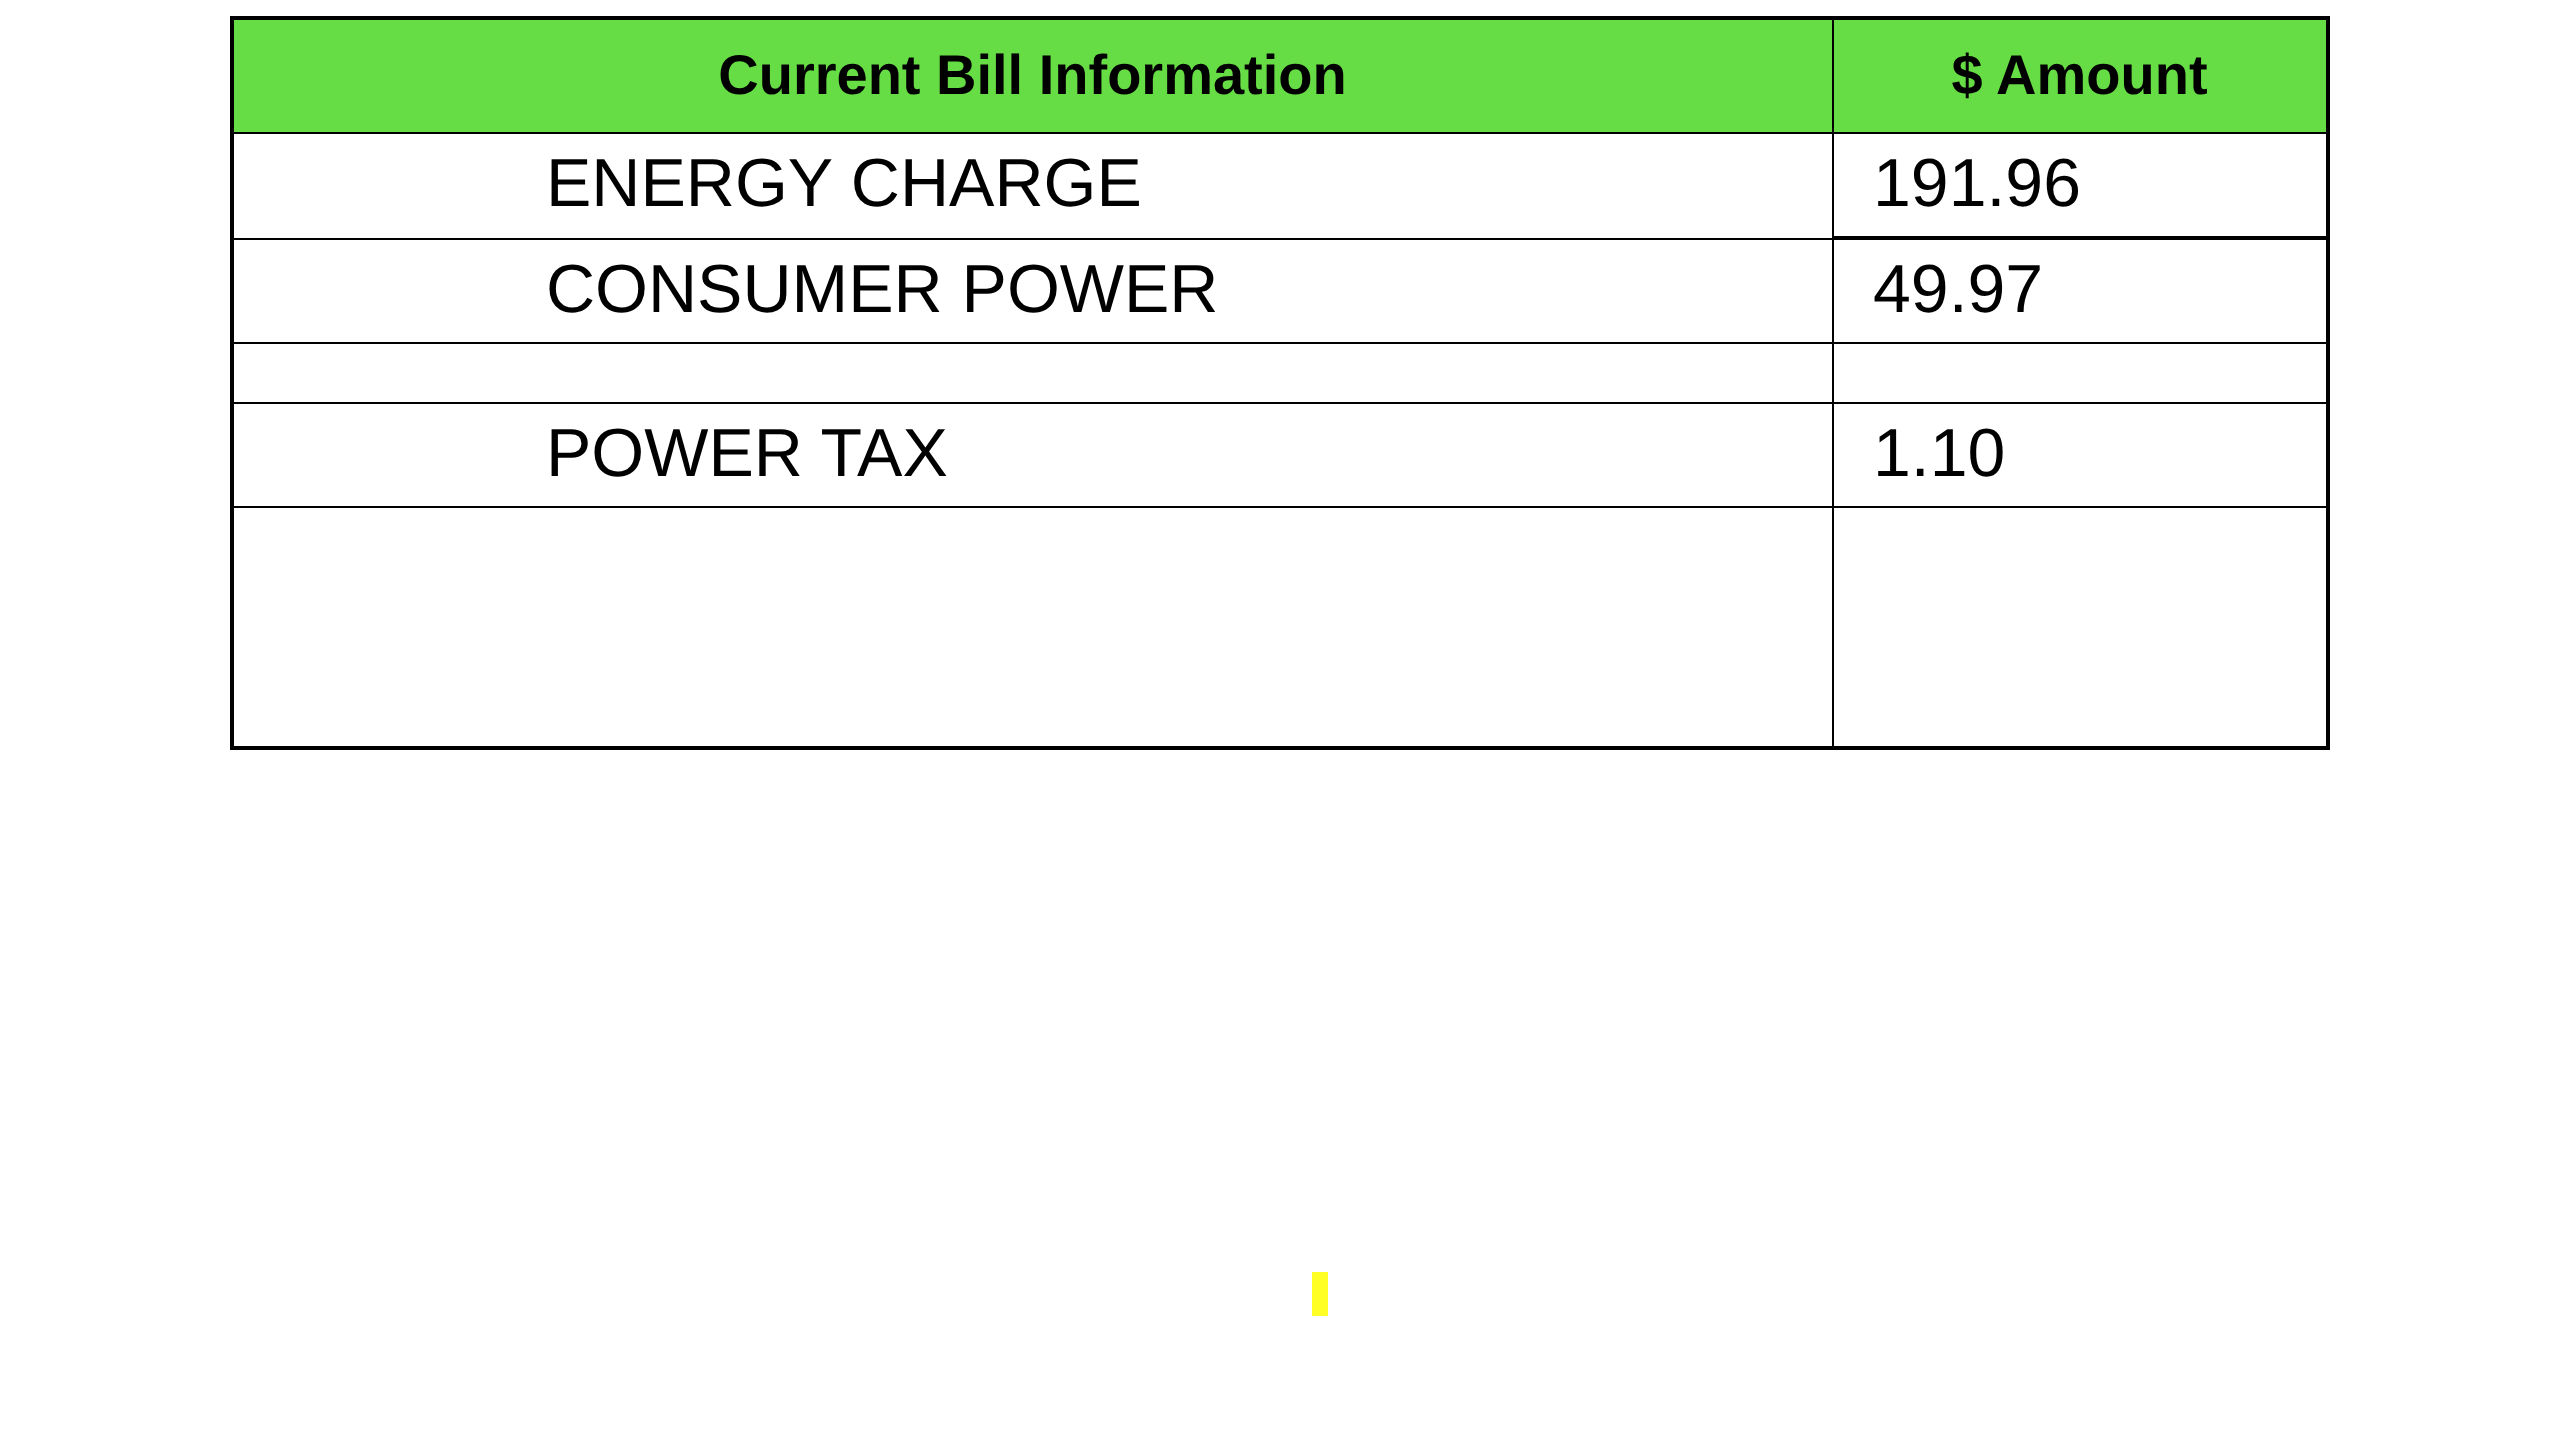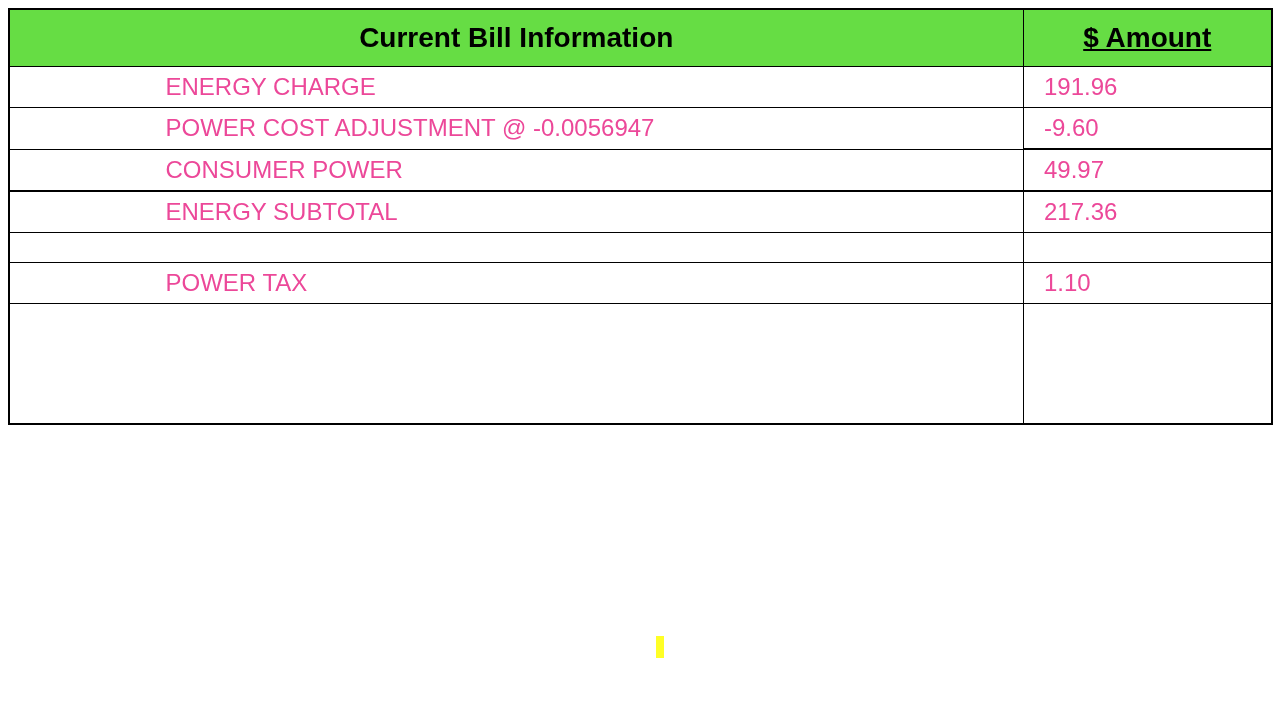--- a/index.html
+++ b/index.html
@@ -11,21 +11,21 @@
     body {
       background: #ffffff;
       font-family: Arial, sans-serif;
       width: 1280px;
       height: 720px;
       overflow: hidden;
       position: relative;
     }
 
     .bill-table {
-      width: 1265px;
+      width: 1050px;
       margin: 0 auto;
       border-collapse: collapse;
       border: 2px solid #000000;
       margin-top: 8px;
     }
 
     .bill-table th,
     .bill-table td {
       border: 1px solid #000000;
     }
@@ -36,27 +36,26 @@
       font-size: 28px;
       font-weight: bold;
       text-align: center;
       color: #000000;
     }
 
     .header-row .amount-col {
       text-align: center;
       white-space: nowrap;
       width: 248px;
-      text-decoration: underline;
     }
 
     .data-row td {
-      font-size: 24px;
+      font-size: 34px;
       padding: 6px 20px;
-      color: #ec4899;
+      color: #000000;
       vertical-align: middle;
     }
 
     .label-col {
       text-align: left;
       padding-left: 156px !important;
     }
 
     .amount-col-data {
       text-align: left;
@@ -109,30 +108,22 @@
       <th>Current Bill Information</th>
       <th class="amount-col">$ Amount</th>
     </tr>
   </thead>
   <tbody id="bill-tbody">
   <tr class="data-row">
         <td class="label-col">ENERGY CHARGE</td>
         <td class="amount-col-data">191.96</td>
       </tr>
       <tr class="data-row">
-        <td class="label-col yellow-text">POWER COST ADJUSTMENT @ -0.0056947</td>
-        <td class="amount-col-data">-9.60</td>
-      </tr>
-      <tr class="data-row">
         <td class="label-col">CONSUMER POWER</td>
         <td class="amount-col-data underline-above">49.97</td>
-      </tr>
-      <tr class="data-row subtotal-row">
-        <td class="label-col">ENERGY SUBTOTAL</td>
-        <td class="amount-col-data">217.36</td>
       </tr>
       <tr class="spacer-row">
         <td></td>
         <td></td>
       </tr>
       <tr class="data-row">
         <td class="label-col">POWER TAX</td>
         <td class="amount-col-data">1.10</td>
       </tr>
       <tr class="bottom-border-row">

